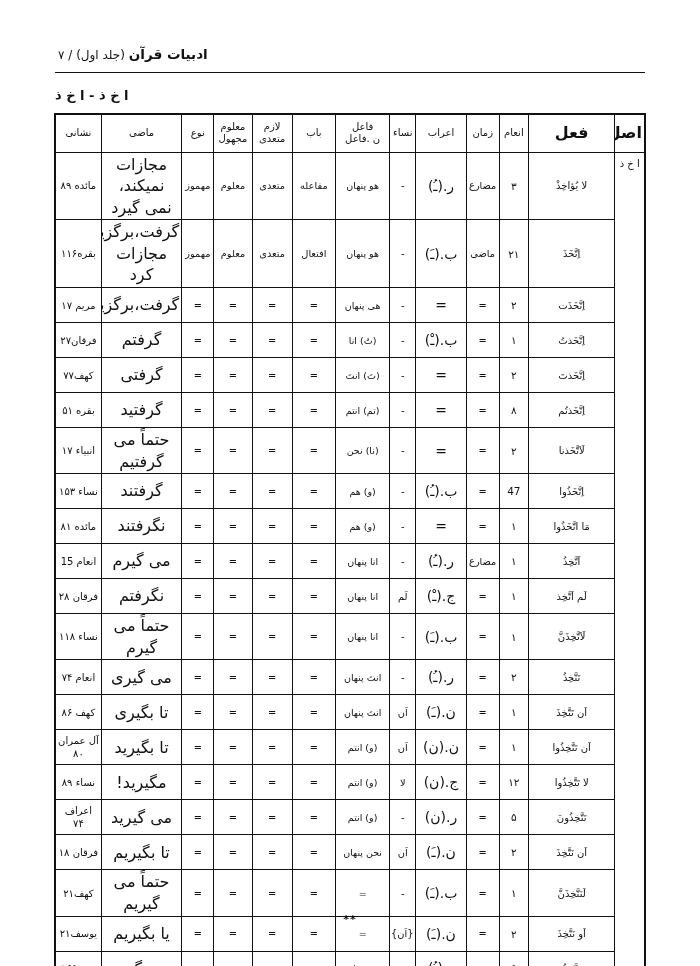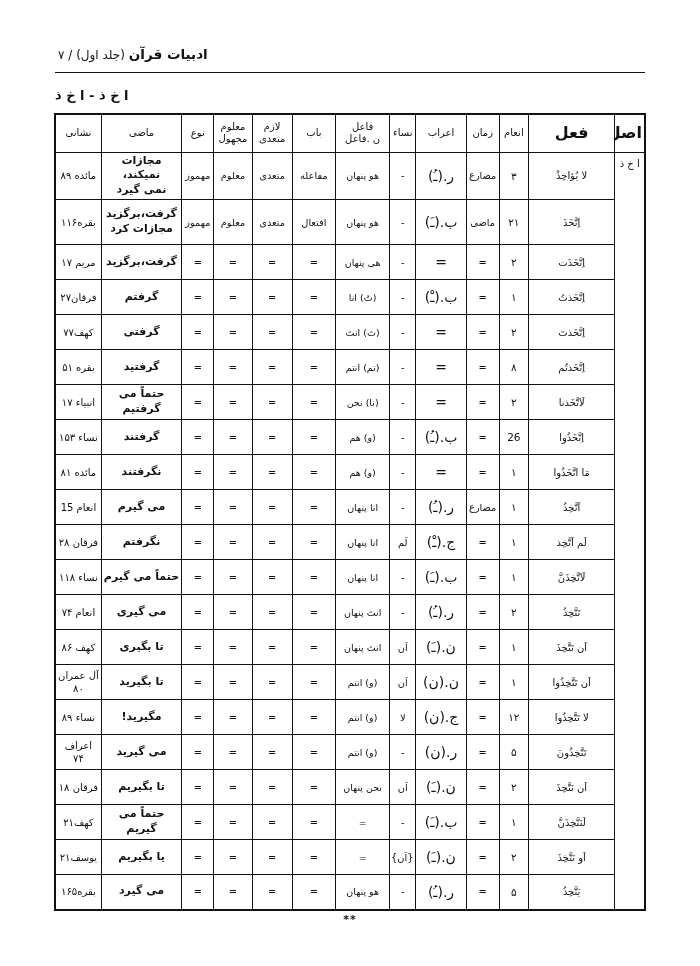--- a/index.html
+++ b/index.html
@@ -39,21 +39,21 @@
   .verb-table tbody tr.tall { height:45px; }
   th { font-weight:normal; white-space:pre-line; line-height:1.25; }
   th.col-feel, th.col-asl { font-size:16px; font-weight:bold; }
   td.col-asl { vertical-align:top; padding-top:5px; font-size:10px; }
   td.col-feel { font-size:10px; font-weight:normal; line-height:1.5; }
   td.col-tedad { font-size:10.5px; }
   td.col-zaman, td.col-bab, td.col-lazem, td.col-maloom, td.col-noe { font-size:9.8px; }
   td.col-erab { font-size:14px; }
   td.col-amel { font-size:9.8px; }
   td.col-fael { font-size:9.5px; }
-  td.col-mani { font-size:11px; font-weight:bold; white-space:pre-line; line-height:1.35; }
+  td.col-mani { font-size:16px; font-weight:normal; white-space:pre-line; line-height:1.35; }
   td.col-neshani { font-size:10px; white-space:pre-line; line-height:1.3; }
   
   .footnote-mark {
     position:absolute; top:913px; left:55px; width:590px;
     text-align:center; font-size:11px; font-weight:bold; letter-spacing:1px;
   }
 </style>
 </head>
 <body>
 
@@ -201,21 +201,21 @@
           <td class="col-fael">(نا) نحن</td>
           <td class="col-bab">=</td>
           <td class="col-lazem">=</td>
           <td class="col-maloom">=</td>
           <td class="col-noe">=</td>
           <td class="col-mani">حتماً می گرفتیم</td>
           <td class="col-neshani">انبیاء ۱۷</td>
         </tr>
         <tr>
           <td class="col-feel">اِتَّخَذُوا</td>
-          <td class="col-tedad">26</td>
+          <td class="col-tedad">47</td>
           <td class="col-zaman">=</td>
           <td class="col-erab">ب.(ـُ)</td>
           <td class="col-amel">-</td>
           <td class="col-fael">(و) هم</td>
           <td class="col-bab">=</td>
           <td class="col-lazem">=</td>
           <td class="col-maloom">=</td>
           <td class="col-noe">=</td>
           <td class="col-mani">گرفتند</td>
           <td class="col-neshani">نساء ۱۵۳</td>

